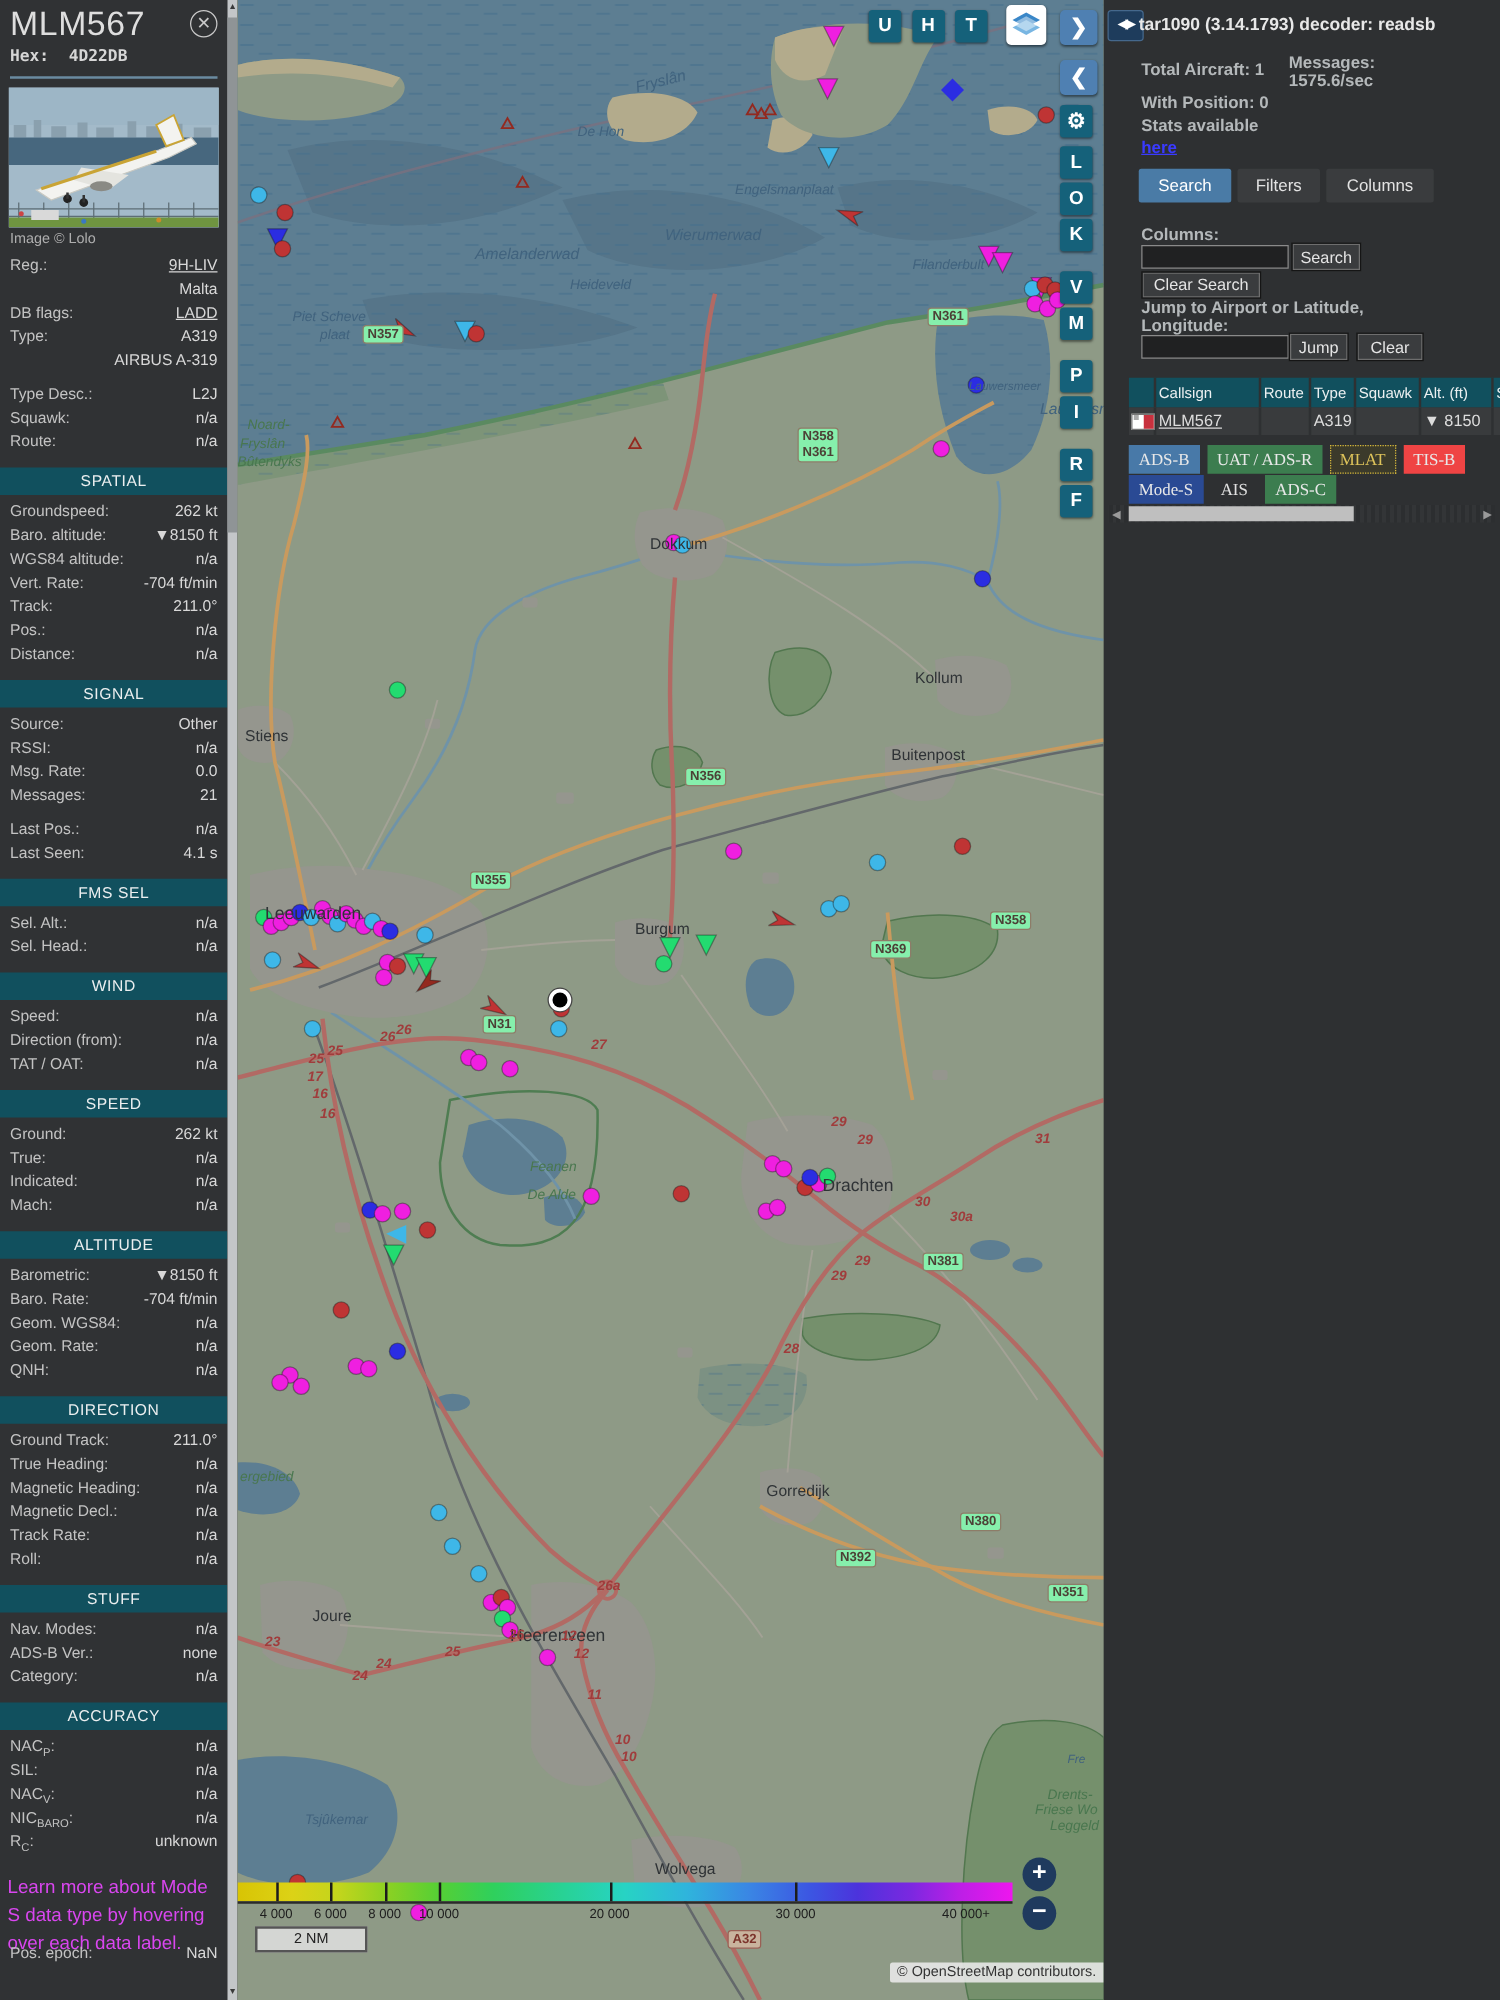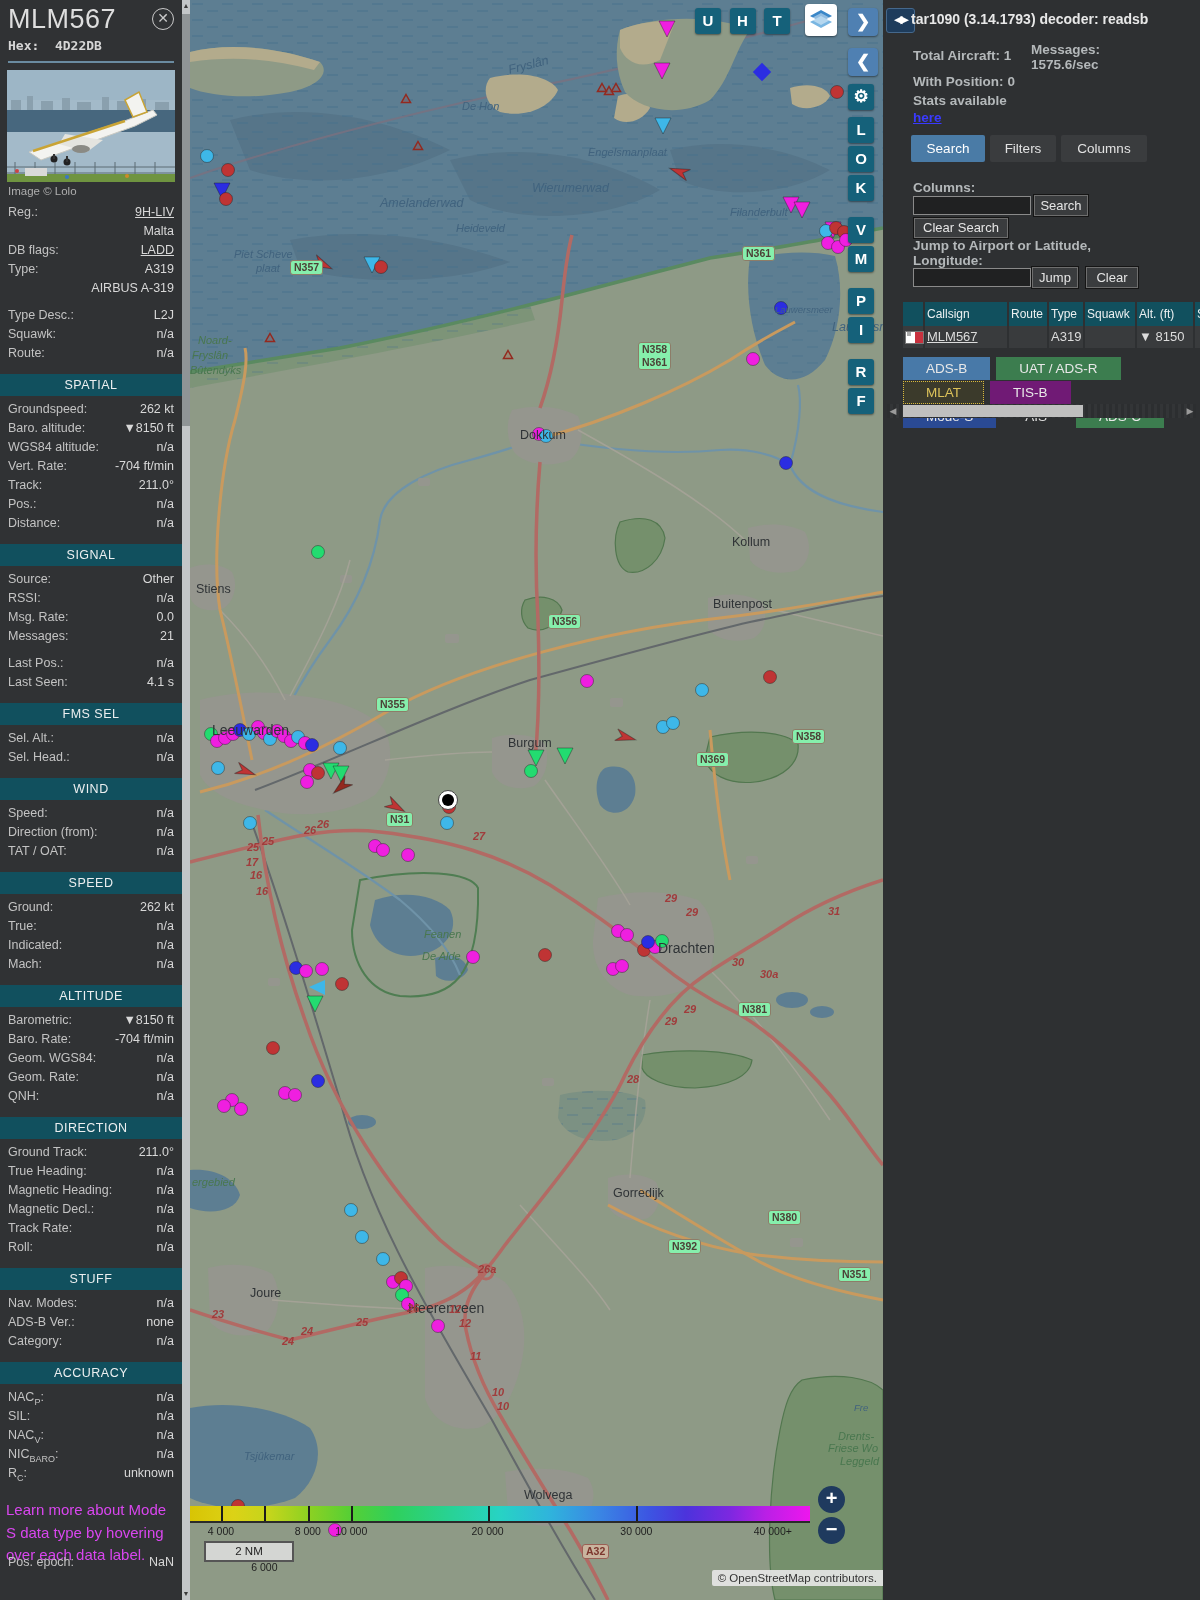--- a/index.html
+++ b/index.html
@@ -84,25 +84,25 @@
   #ac-table{position:absolute;left:20px;top:302px;width:300px;overflow:hidden;}
   .trow{display:flex;}
   .hcell{background:#11505e;color:#ecf0f1;font-size:12px;height:24px;line-height:24px;padding:0 2px;
     box-sizing:border-box;border-right:2px solid #2e3032;text-align:left;flex:none;}
   .dcell{color:#dcdcdc;font-size:13px;height:22px;line-height:22px;padding:0 2px;box-sizing:border-box;flex:none;
     background:#393b3d;border-right:2px solid #2e3032;white-space:nowrap;}
   .flagbox{width:17px;height:11px;margin-top:5px;position:relative;background:#fff;border:1px solid #777;}
   .flagbox:after{content:"";position:absolute;right:0;top:0;width:50%;height:100%;background:#c8313e;}
   .flagbox:before{content:"";position:absolute;left:1px;top:0px;width:4px;height:4px;background:#aaa;z-index:2;}
   #filters{position:absolute;left:20px;top:356px;width:300px;line-height:24px;}
-  .chip{display:inline-block;padding:0 22px;margin-right:6px;font-size:13.5px;color:#e8e8e8;border:1px solid transparent;height:21px;line-height:21px;}
+  .chip{display:inline-block;padding:0 7px;margin-right:6px;font-size:13.5px;color:#e8e8e8;border:1px solid transparent;height:21px;line-height:21px;font-family:Liberation Serif, serif;}
   .chip.adsb{background:#4879a8;}
   .chip.uat{background:#3c7d4f;}
   .chip.mlat{background:rgba(100,88,25,.25);border:1px dotted #d8b93c;color:#dcc25a;}
-  .chip.tisb{background:#701a75;}
+  .chip.tisb{background:#ef4444;}
   .chip.modes{background:#2a4a94;}
   .chip.ais{background:transparent;color:#e0e0e0;}
   .chip.adsc{background:#3c7d4f;}
   #hscroll{position:absolute;left:4px;right:4px;top:404px;height:14px;
     background:repeating-linear-gradient(90deg,#2c2e30 0 3px,#333537 3px 6px);}
   #hthumb{position:absolute;left:16px;top:1px;width:180px;height:12px;background:#bfbfbf;}
   .harr{position:absolute;top:0;width:12px;height:14px;color:#9a9a9a;font-size:9px;line-height:14px;text-align:center;}
 </style>
 </head>
 <body>
@@ -958,21 +958,21 @@
         <div class="mbtn" style="left: 658px; top: 288px;">P</div>
         <div class="mbtn" style="left: 658px; top: 317px;">I</div>
         <div class="mbtn" style="left: 658px; top: 359px;">R</div>
         <div class="mbtn" style="left: 658px; top: 388px;">F</div>
       </div>
 
     <div id="legend">
         <div class="ltick" style="left: 5%;"></div>
         <div class="llab" style="left: 5%;">4 000</div>
         <div class="ltick" style="left: 12%;"></div>
-        <div class="llab" style="left: 12%; margin-top: 36px;">6 000</div>
+        <div class="llab" style="left: 12%;">6 000</div>
         <div class="ltick" style="left: 19%;"></div>
         <div class="llab" style="left: 19%;">8 000</div>
         <div class="ltick" style="left: 26%;"></div>
         <div class="llab" style="left: 26%;">10 000</div>
         <div class="ltick" style="left: 48%;"></div>
         <div class="llab" style="left: 48%;">20 000</div>
         <div class="ltick" style="left: 72%;"></div>
         <div class="llab" style="left: 72%;">30 000</div>
         <div class="llab" style="left: 94%;">40 000+</div>
       </div>

